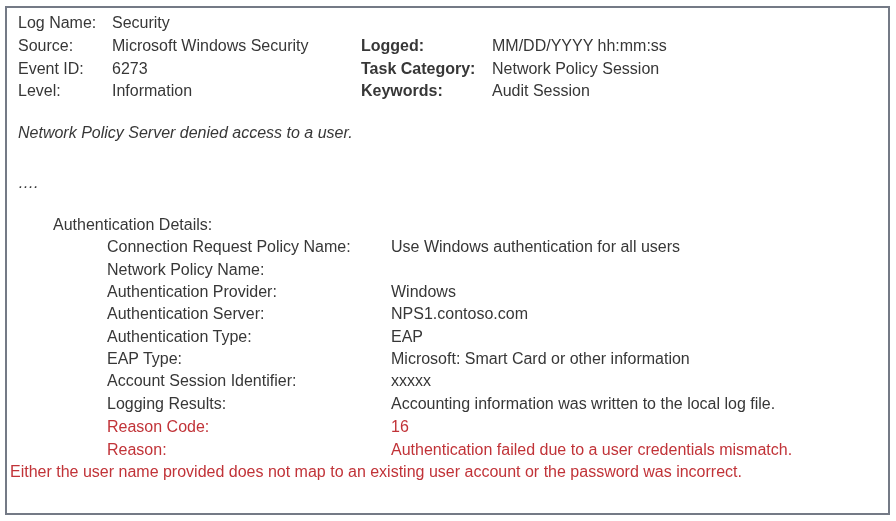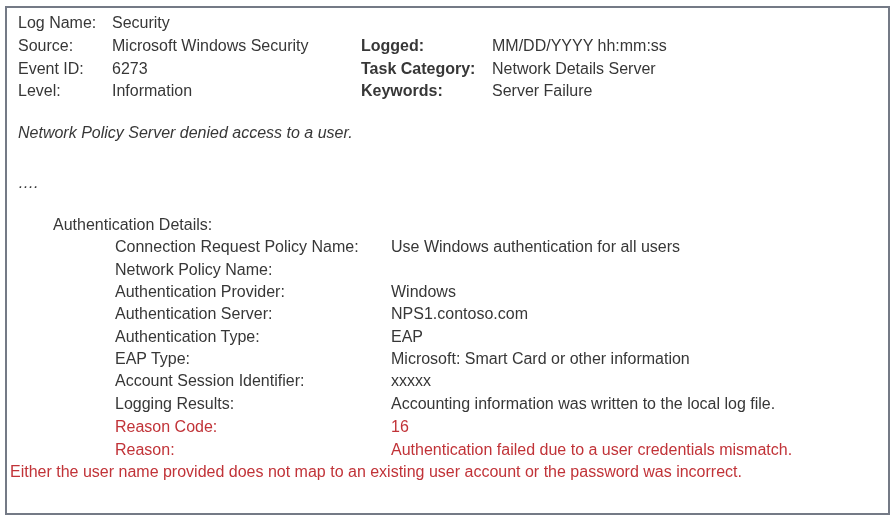--- a/index.html
+++ b/index.html
@@ -30,21 +30,21 @@
     height: 22px; line-height: 22px;
     white-space: nowrap;
   }
   .line span { position: absolute; white-space: nowrap; }
   .c-label  { left: 11px; }
   .c-val    { left: 105px; }
   .c-label2 { left: 354px; font-weight: bold; }
   .c-val2   { left: 485px; }
   .c-full   { left: 11px; font-style: italic; }
   .c-auth   { left: 8px; margin-left: 38px; }
-  .c-dlabel { left: 108px; text-align: right; }
+  .c-dlabel { left: 100px; text-align: right; }
   .c-dval   { left: 384px; }
   .c-footer { left: 3px; }
   .red span, .red { color: var(--red-text); }
 </style>
 </head>
 <body>
 
 <div class="frame">
 
   <div class="line" style="top:4px">
@@ -54,27 +54,27 @@
   <div class="line" style="top:27px">
     <span class="c-label">Source:</span>
     <span class="c-val">Microsoft Windows Security</span>
     <span class="c-label2">Logged:</span>
     <span class="c-val2">MM/DD/YYYY hh:mm:ss</span>
   </div>
   <div class="line" style="top:50px">
     <span class="c-label">Event ID:</span>
     <span class="c-val">6273</span>
     <span class="c-label2">Task Category:</span>
-    <span class="c-val2">Network Details Server</span>
+    <span class="c-val2">Network Policy Session</span>
   </div>
   <div class="line" style="top:72px">
     <span class="c-label">Level:</span>
     <span class="c-val">Information</span>
     <span class="c-label2">Keywords:</span>
-    <span class="c-val2">Server Failure</span>
+    <span class="c-val2">Audit Session</span>
   </div>
 
   <div class="line" style="top:114px">
     <span class="c-full">Network Policy Server denied access to a user.</span>
   </div>
   <div class="line" style="top:164px">
     <span class="c-full">….</span>
   </div>
   <div class="line" style="top:206px">
     <span class="c-auth">Authentication Details:</span>

